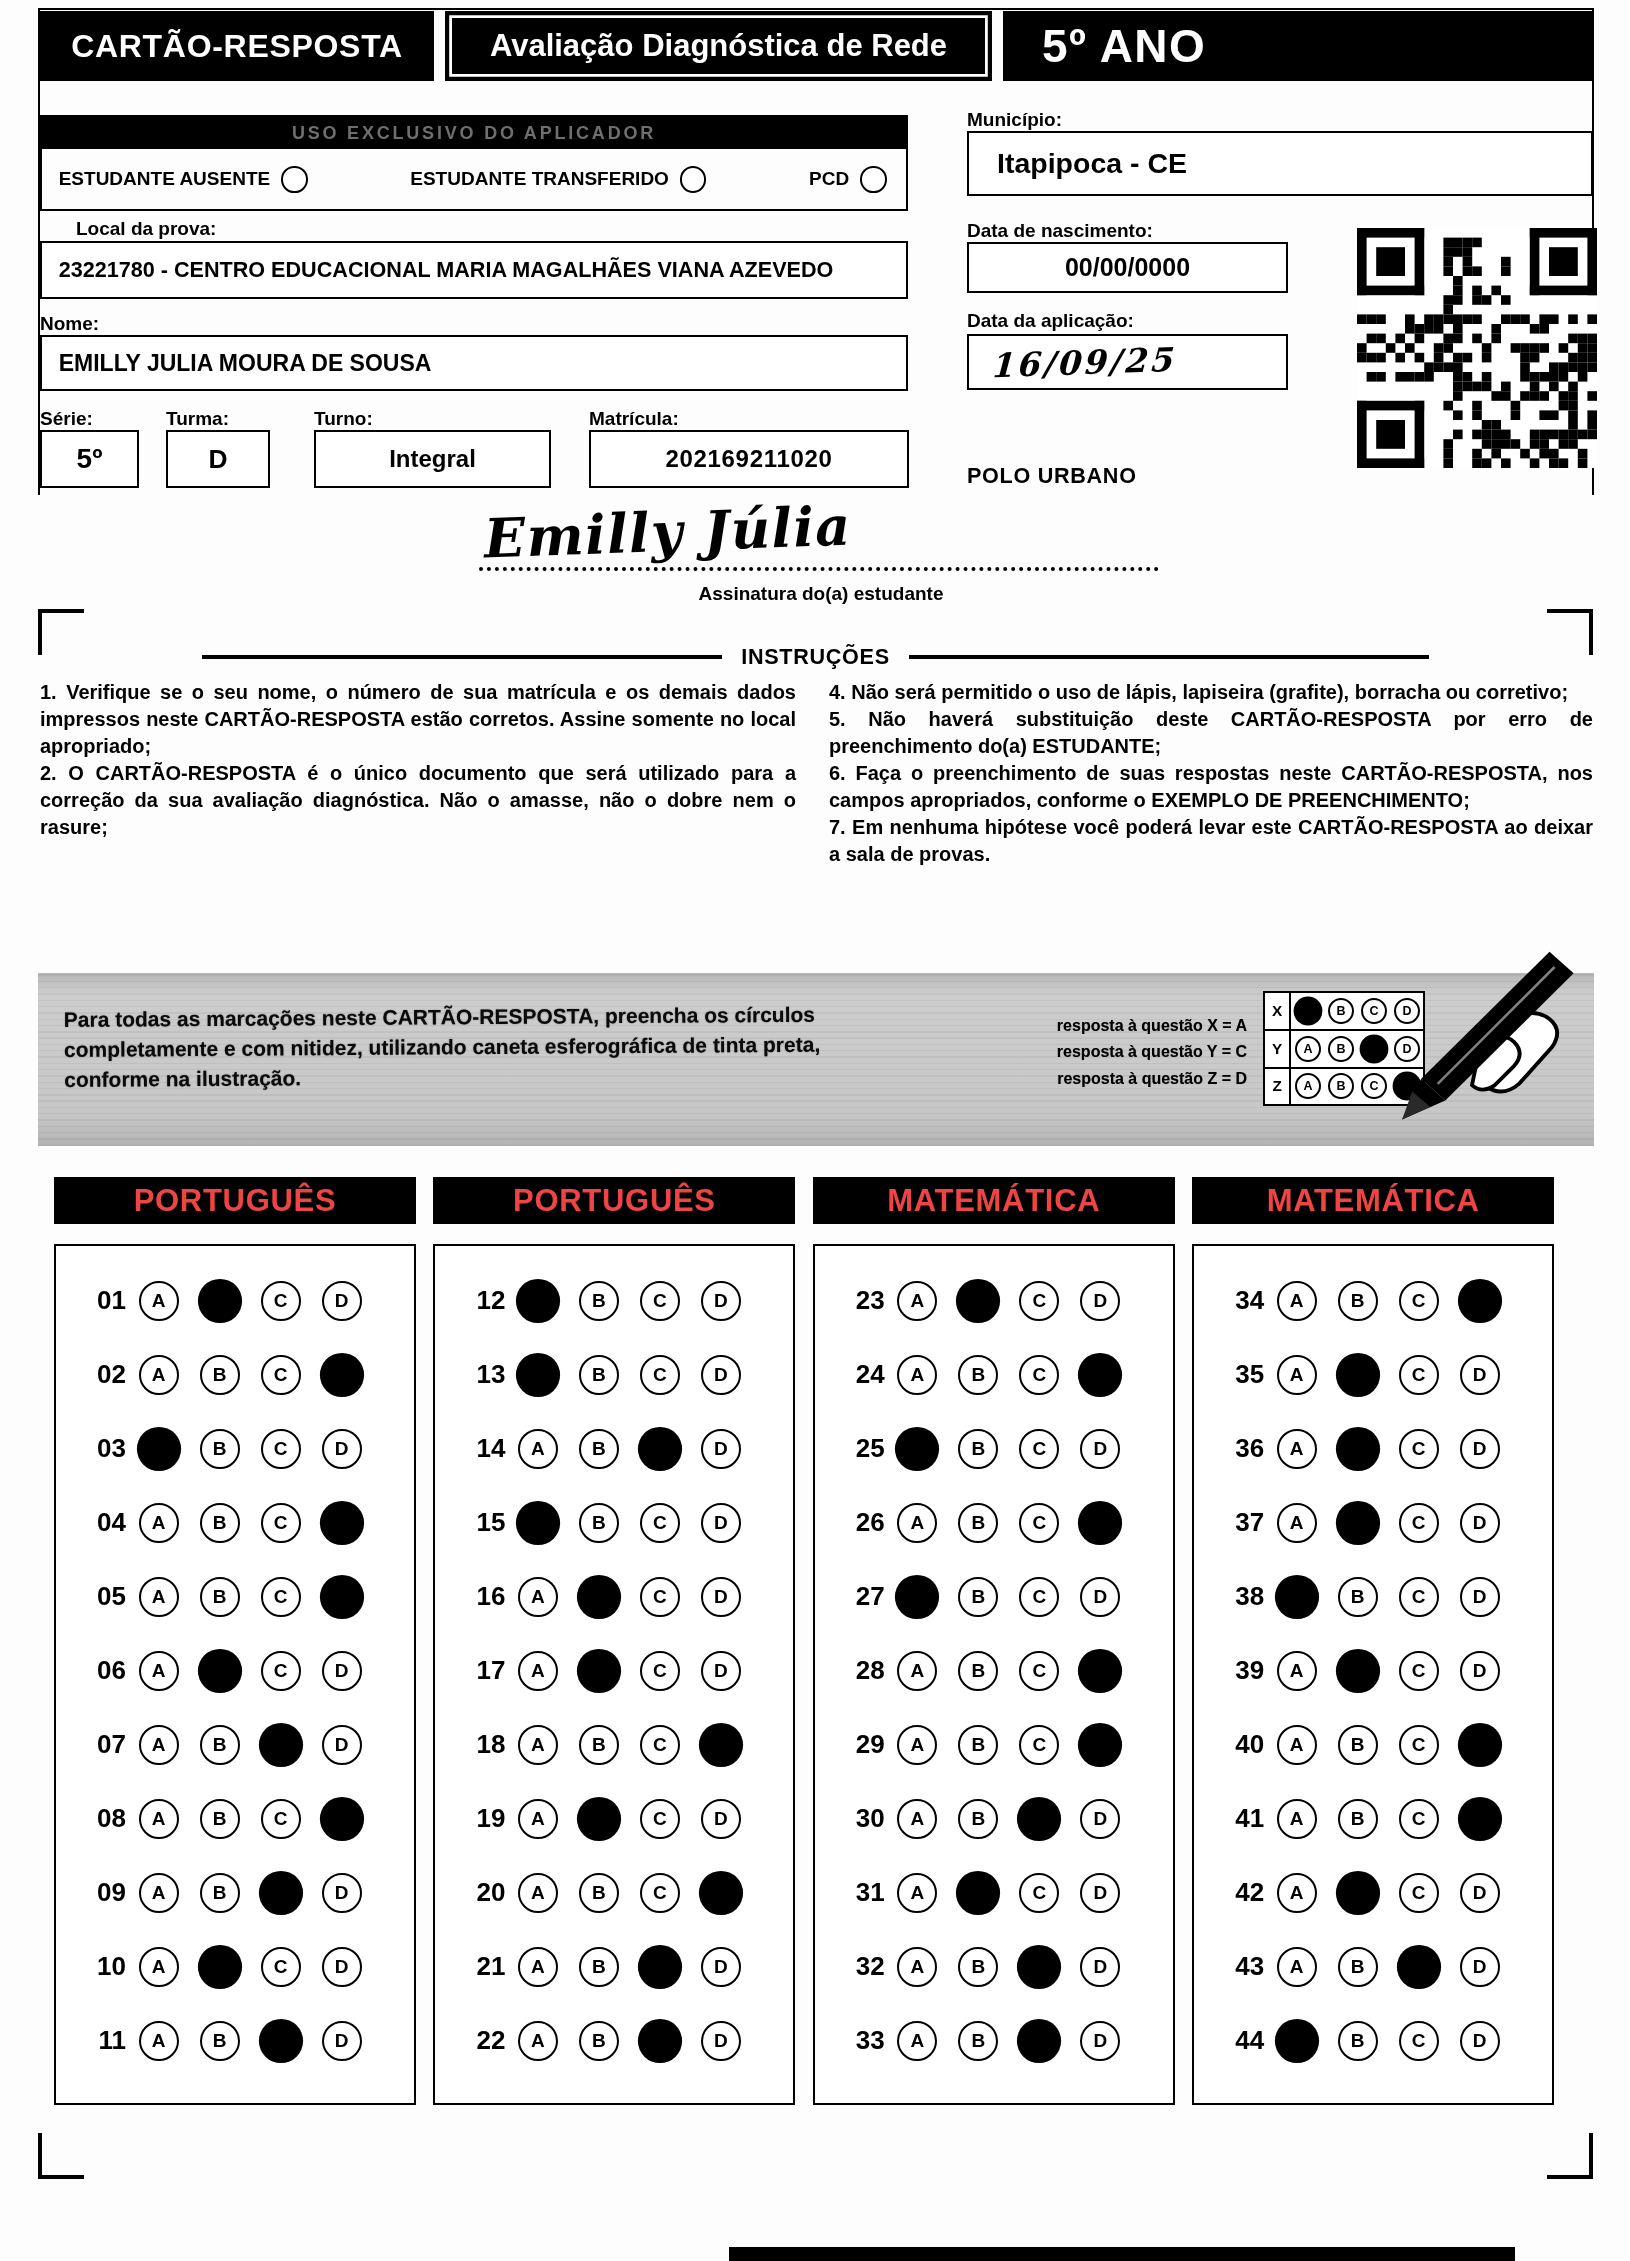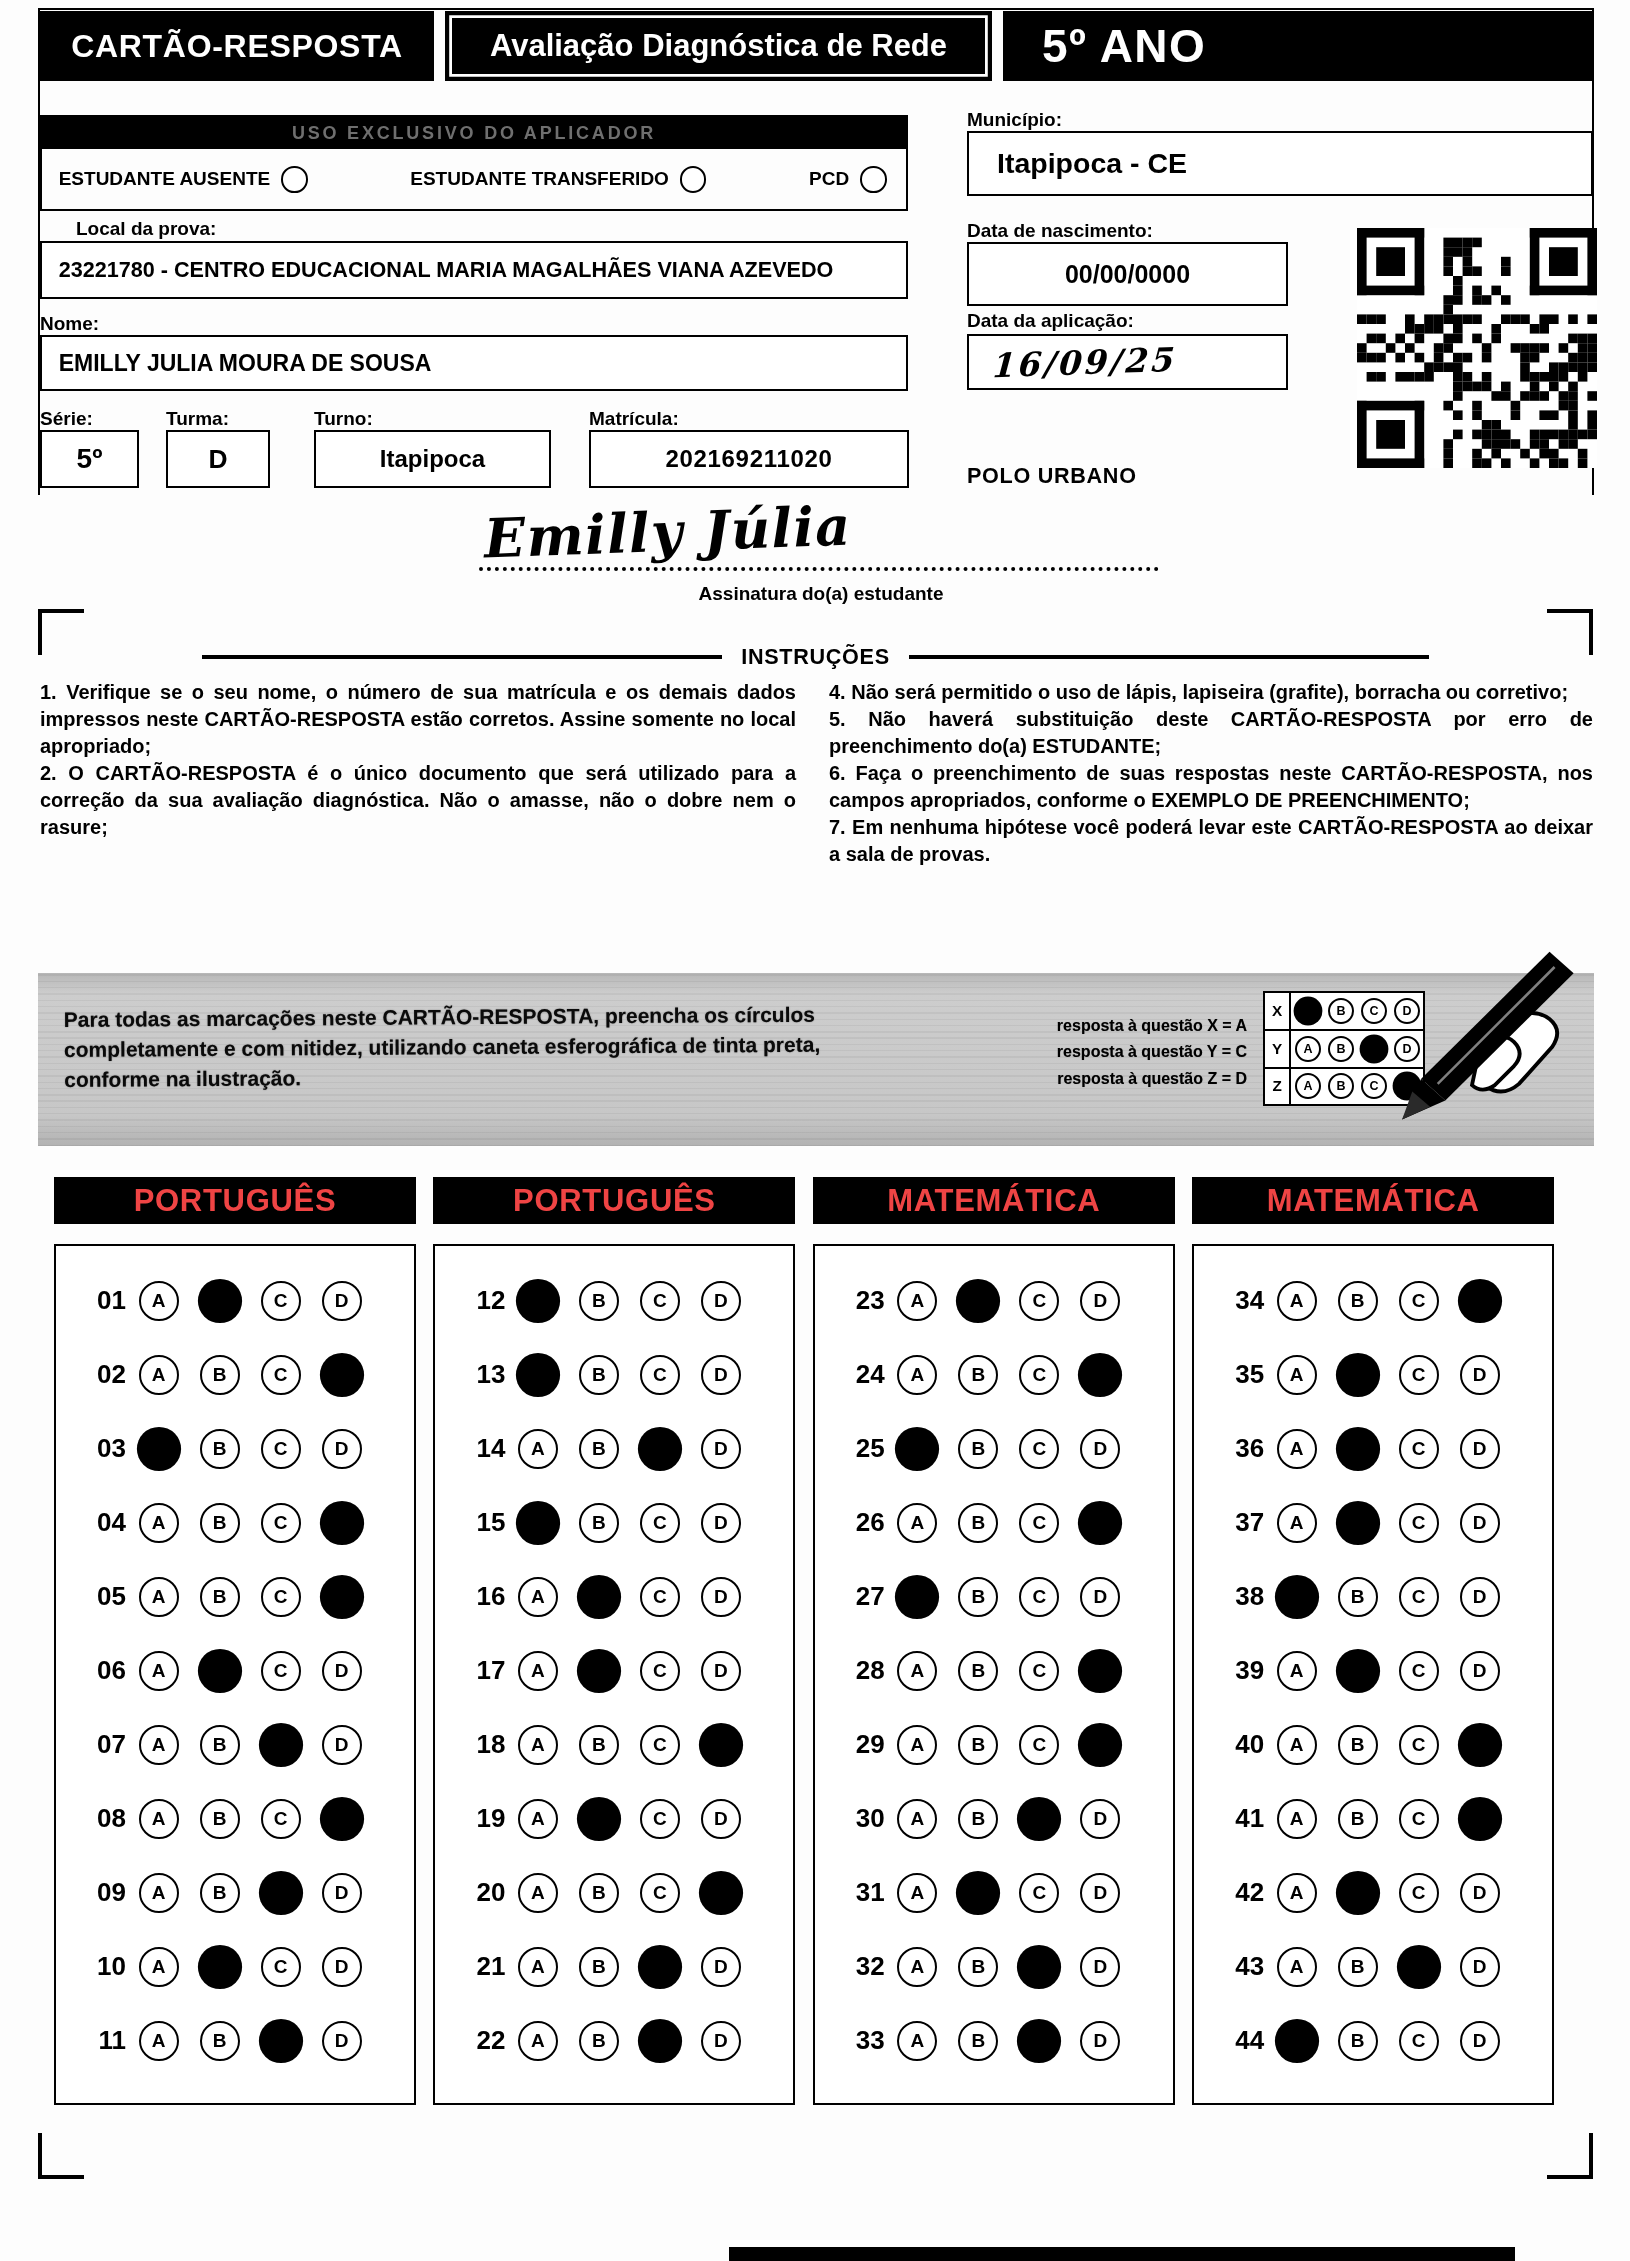--- a/index.html
+++ b/index.html
@@ -35,21 +35,21 @@
   
   .flabel { font-size:19px; font-weight:bold; white-space:nowrap; }
   .fbox { border:2.1px solid #000; display:flex; align-items:center; font-weight:bold; background:#fff; }
   .box-local { left:40px; top:241px; width:868px; height:58px; font-size:21.6px; padding-left:16.7px; }
   .box-nome  { left:40px; top:335px; width:868px; height:56px; font-size:23px; padding-left:16.7px; }
   .box-serie { left:40px;  top:430px; width:99px; height:58px; justify-content:center; font-size:28px; }
   .box-turma { left:166px; top:430px; width:104px; height:58px; justify-content:center; font-size:26.4px; }
   .box-turno { left:314px; top:430px; width:237px; height:58px; justify-content:center; font-size:24px; }
   .box-matricula { left:589px; top:430px; width:320px; height:58px; justify-content:center; font-size:24px; letter-spacing:0.7px; }
   .box-municipio { left:967px; top:131px; width:626px; height:65px; font-size:28.5px; padding-left:28px; }
-  .box-nasc  { left:967px; top:242px; width:321px; height:64px; justify-content:center; font-size:25px; }
+  .box-nasc  { left:967px; top:242px; width:321px; height:51px; justify-content:center; font-size:25px; }
   .box-aplic { left:967px; top:334px; width:321px; height:56px; padding-left:24px;
     font-family:"DejaVu Serif", serif; font-style:italic; font-size:33px; font-weight:bold; }
   .box-aplic span { transform: rotate(-2deg) skewX(-6deg); letter-spacing:2.8px; }
   .polo { left:967px; top:463px; font-size:21.6px; font-weight:bold; letter-spacing:0.7px; }
 
   .qr-wrap { left:1357px; top:228px; width:240px; height:240px; }
   .qr-wrap svg { width:100%; height:100%; display:block; }
 
   
   .sig-script { left:484px; top:500px; font-family:"DejaVu Serif", serif; font-style:italic;
@@ -141,21 +141,21 @@
 <div class="abs flabel" style="left:40px; top:313px;">Nome:</div>
 <div class="abs fbox box-nome">EMILLY JULIA MOURA DE SOUSA</div>
 
 <div class="abs flabel" style="left:40px; top:408px;">Série:</div>
 <div class="abs fbox box-serie">5º</div>
 
 <div class="abs flabel" style="left:166px; top:408px;">Turma:</div>
 <div class="abs fbox box-turma">D</div>
 
 <div class="abs flabel" style="left:314px; top:408px;">Turno:</div>
-<div class="abs fbox box-turno">Itapipoca</div>
+<div class="abs fbox box-turno">Integral</div>
 
 <div class="abs flabel" style="left:589px; top:408px;">Matrícula:</div>
 <div class="abs fbox box-matricula">202169211020</div>
 
 <div class="abs flabel" style="left:967px; top:109px;">Município:</div>
 <div class="abs fbox box-municipio">Itapipoca - CE</div>
 
 <div class="abs flabel" style="left:967px; top:220px;">Data de nascimento:</div>
 <div class="abs fbox box-nasc">00/00/0000</div>
 

